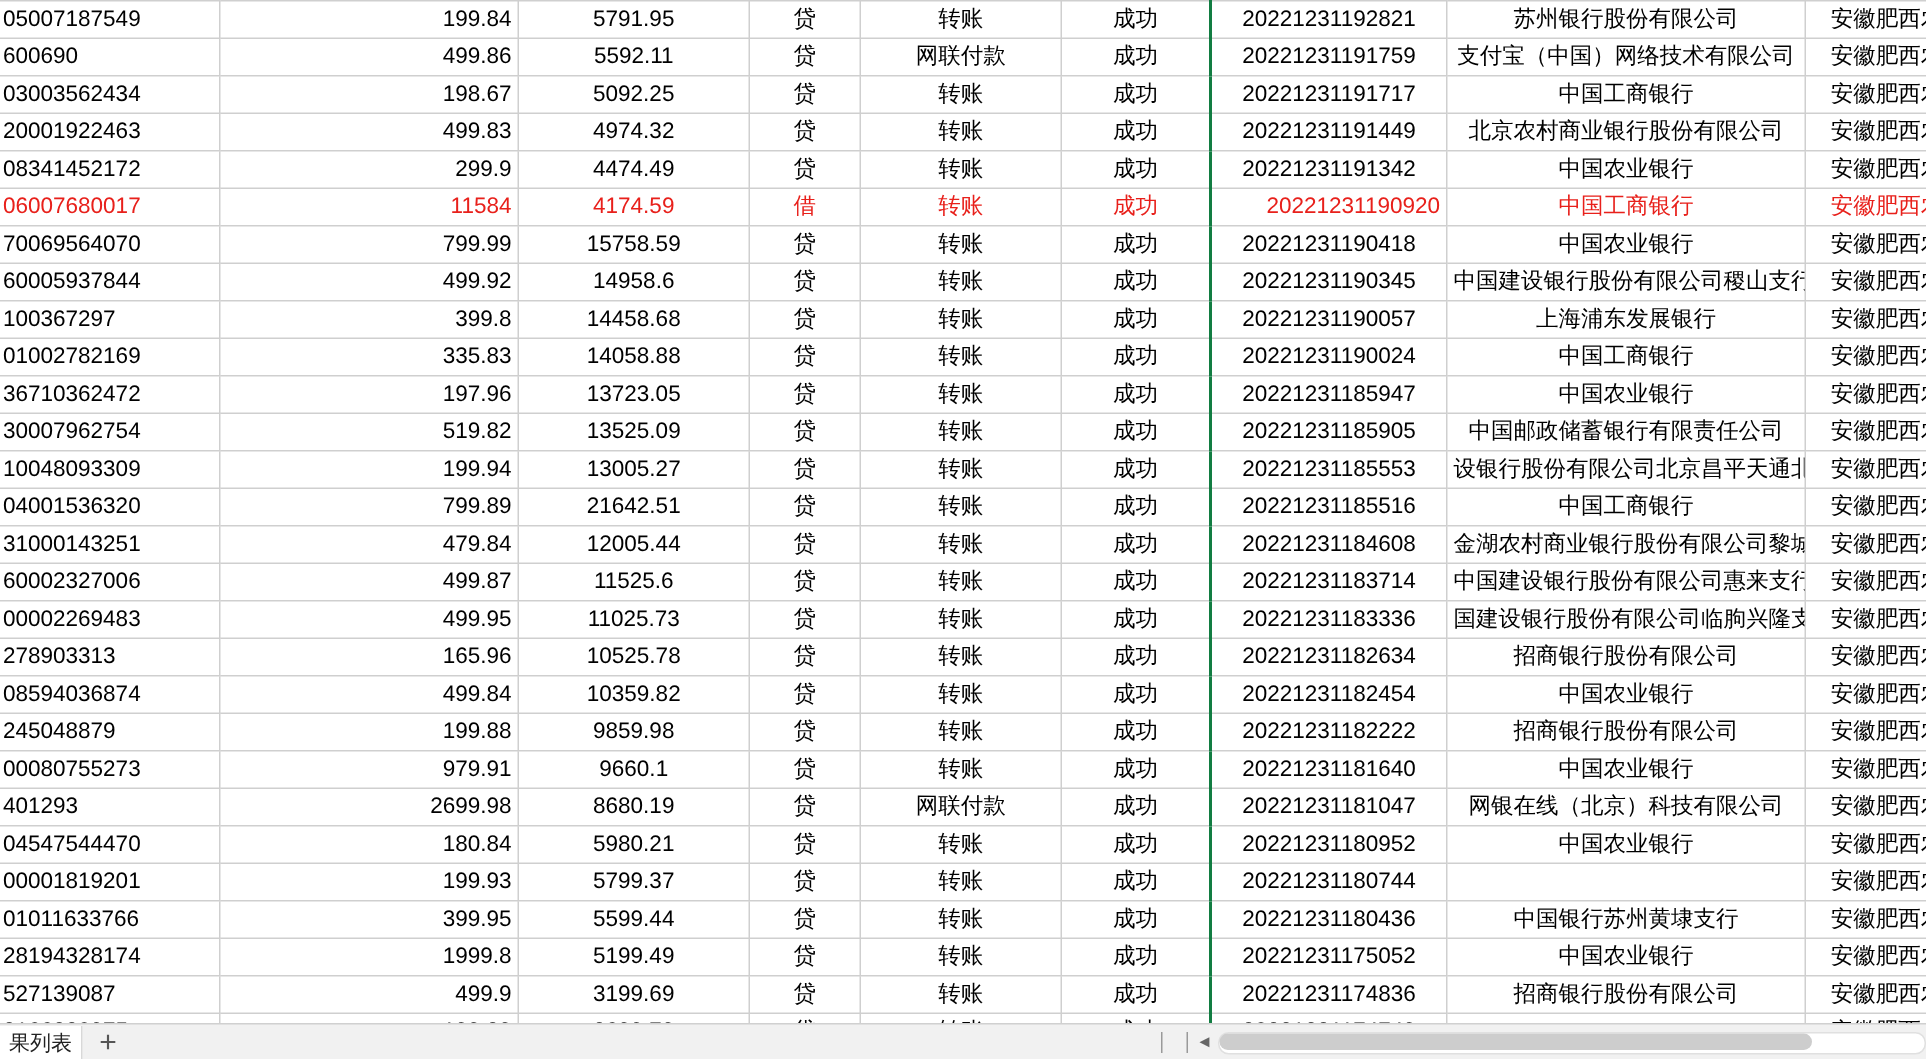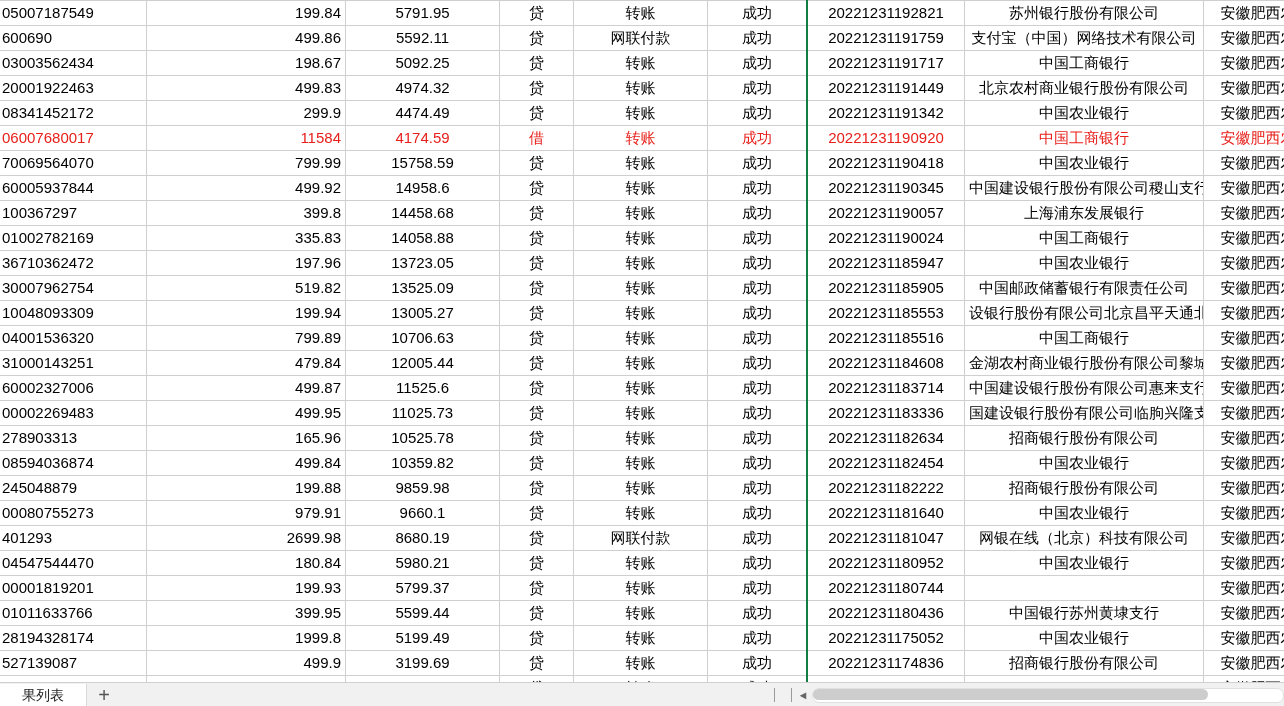--- a/index.html
+++ b/index.html
@@ -38,32 +38,32 @@
   .c-acct{width:140px;text-align:left;}
   .c-amt{width:190px;text-align:right;}
   .c-bal{width:145px;text-align:center;}
   .c-dc{width:65px;text-align:center;}
   .c-type{width:125px;text-align:center;}
   .c-status{width:90px;text-align:center;margin-top:11px;}
   .c-time{width:148px;text-align:center;border-left:2px solid #127d42;margin-top:36px;}
   .c-bank{width:230px;text-align:center;margin-left:36px;}
   .c-own{width:175px;text-align:center;border-left:1px solid #cfcfcf;}
   .row-red td{color:#e8201b;}
-  .row-red .c-time{color:#e8201b;}
+  .row-red .c-time{color:#e8201b;text-align:right;}
 
   
   #bottombar{
     position:absolute;left:0;top:682px;width:1284px;height:24px;
     background:#f1f1f1;
     border-top:1px solid #d0d0d0;
     display:flex;align-items:center;
   }
   .tab{
     height:23px;line-height:23px;
-    padding:0 22px;
+    padding:0 6px;
     background:#ffffff;
     font-size:14px;
     border-right:1px solid #d8d8d8;
     color:#222;
   }
   .addtab{
     width:34px;text-align:center;font-size:20px;color:#555;line-height:23px;
   }
   .hscroll-wrap{
     margin-left:auto;
@@ -230,21 +230,21 @@
           <td class="c-dc">贷</td>
           <td class="c-type">转账</td>
           <td class="c-status">成功</td>
           <td class="c-time">20221231185553</td>
           <td class="c-bank">设银行股份有限公司北京昌平天通北</td>
           <td class="c-own">安徽肥西农村商业银行</td>
         </tr>
         <tr>
           <td class="c-acct">04001536320</td>
           <td class="c-amt">799.89</td>
-          <td class="c-bal">10706.63</td>
+          <td class="c-bal">21642.51</td>
           <td class="c-dc">贷</td>
           <td class="c-type">转账</td>
           <td class="c-status">成功</td>
           <td class="c-time">20221231185516</td>
           <td class="c-bank">中国工商银行</td>
           <td class="c-own">安徽肥西农村商业银行</td>
         </tr>
         <tr>
           <td class="c-acct">31000143251</td>
           <td class="c-amt">479.84</td>

